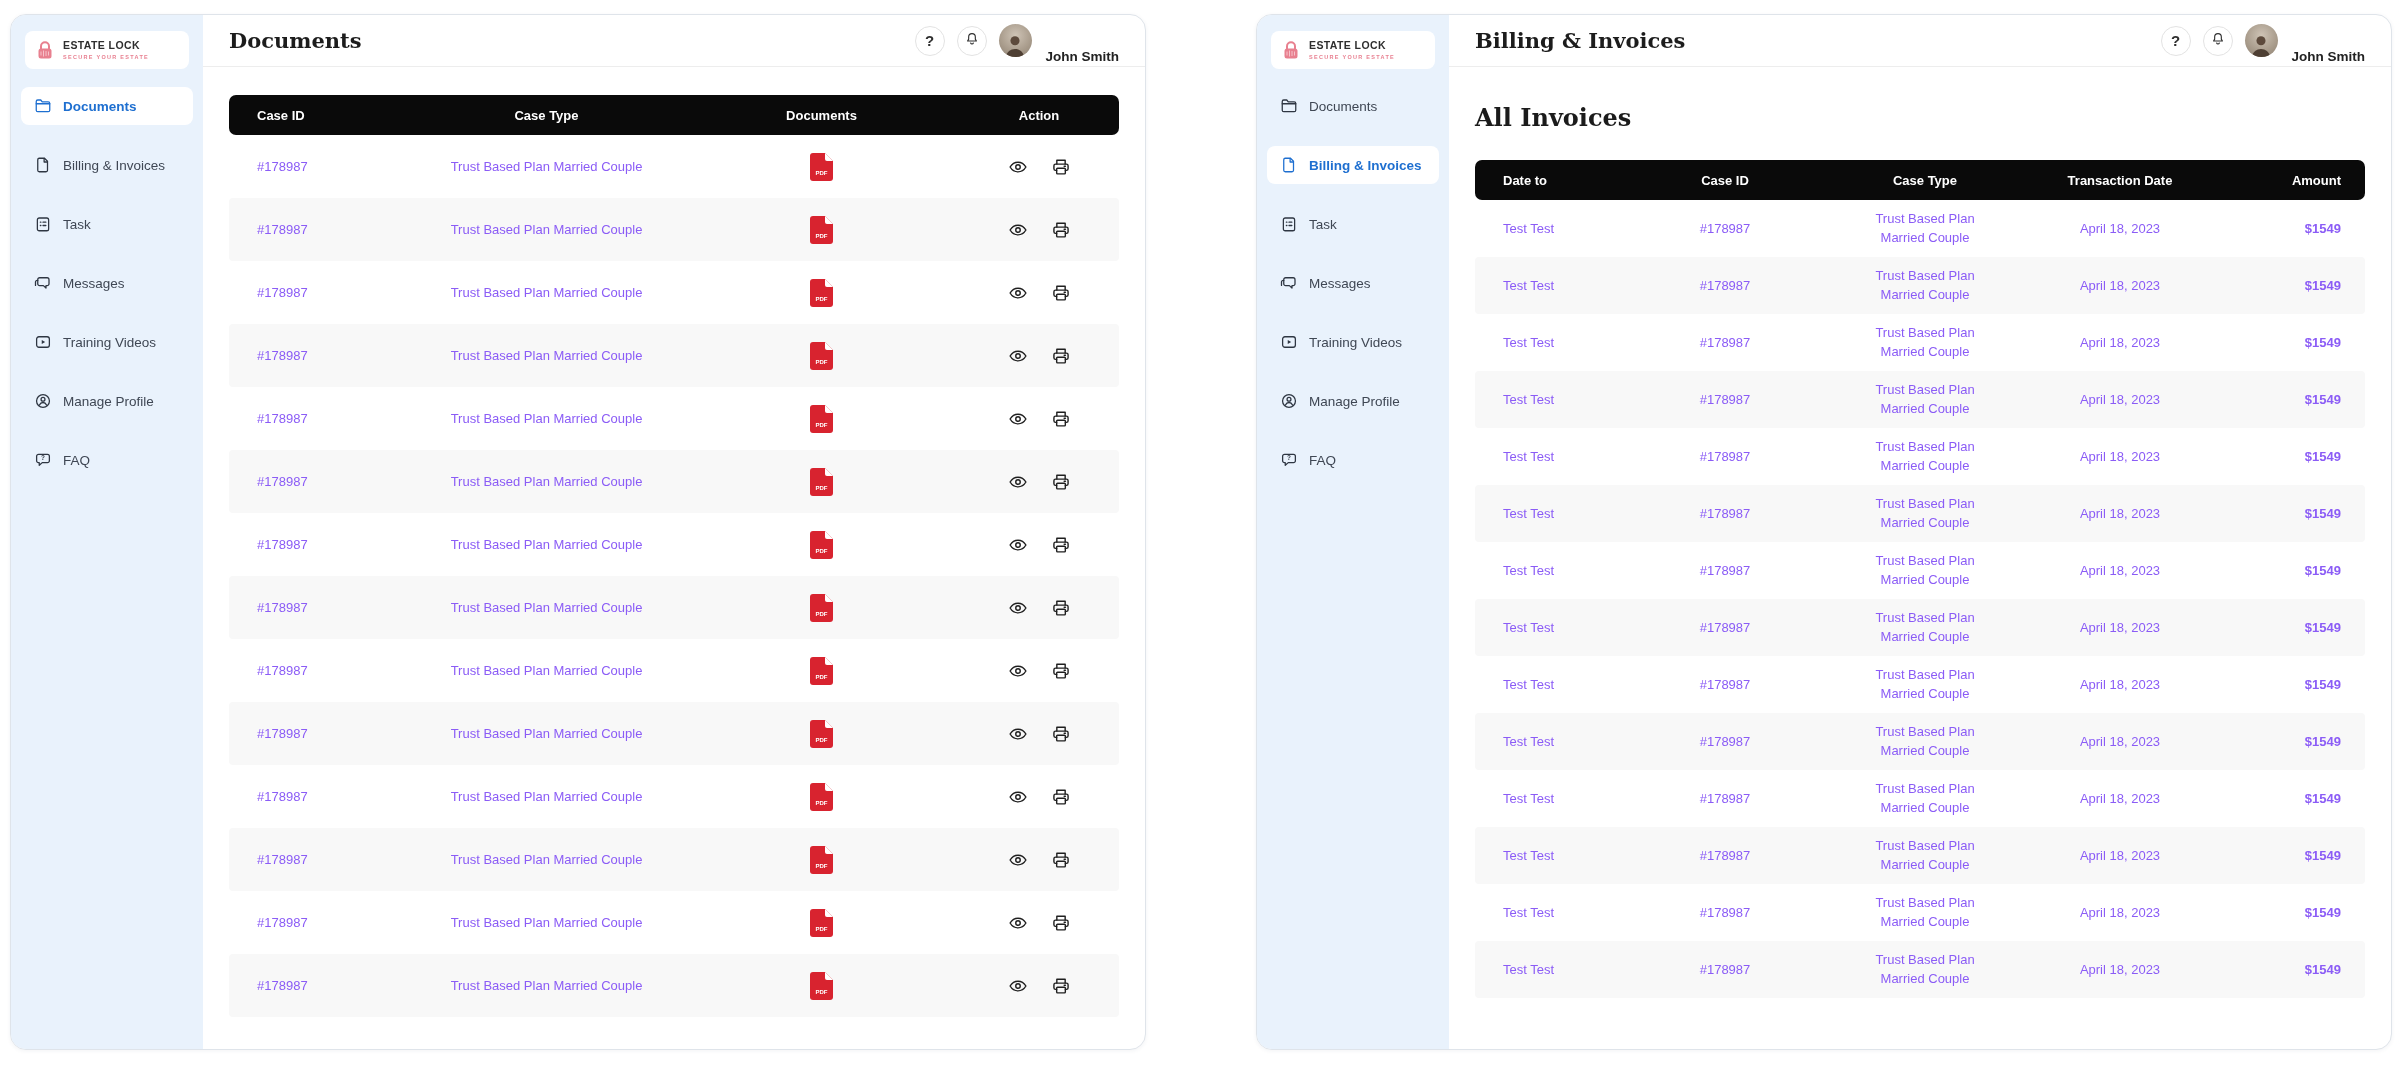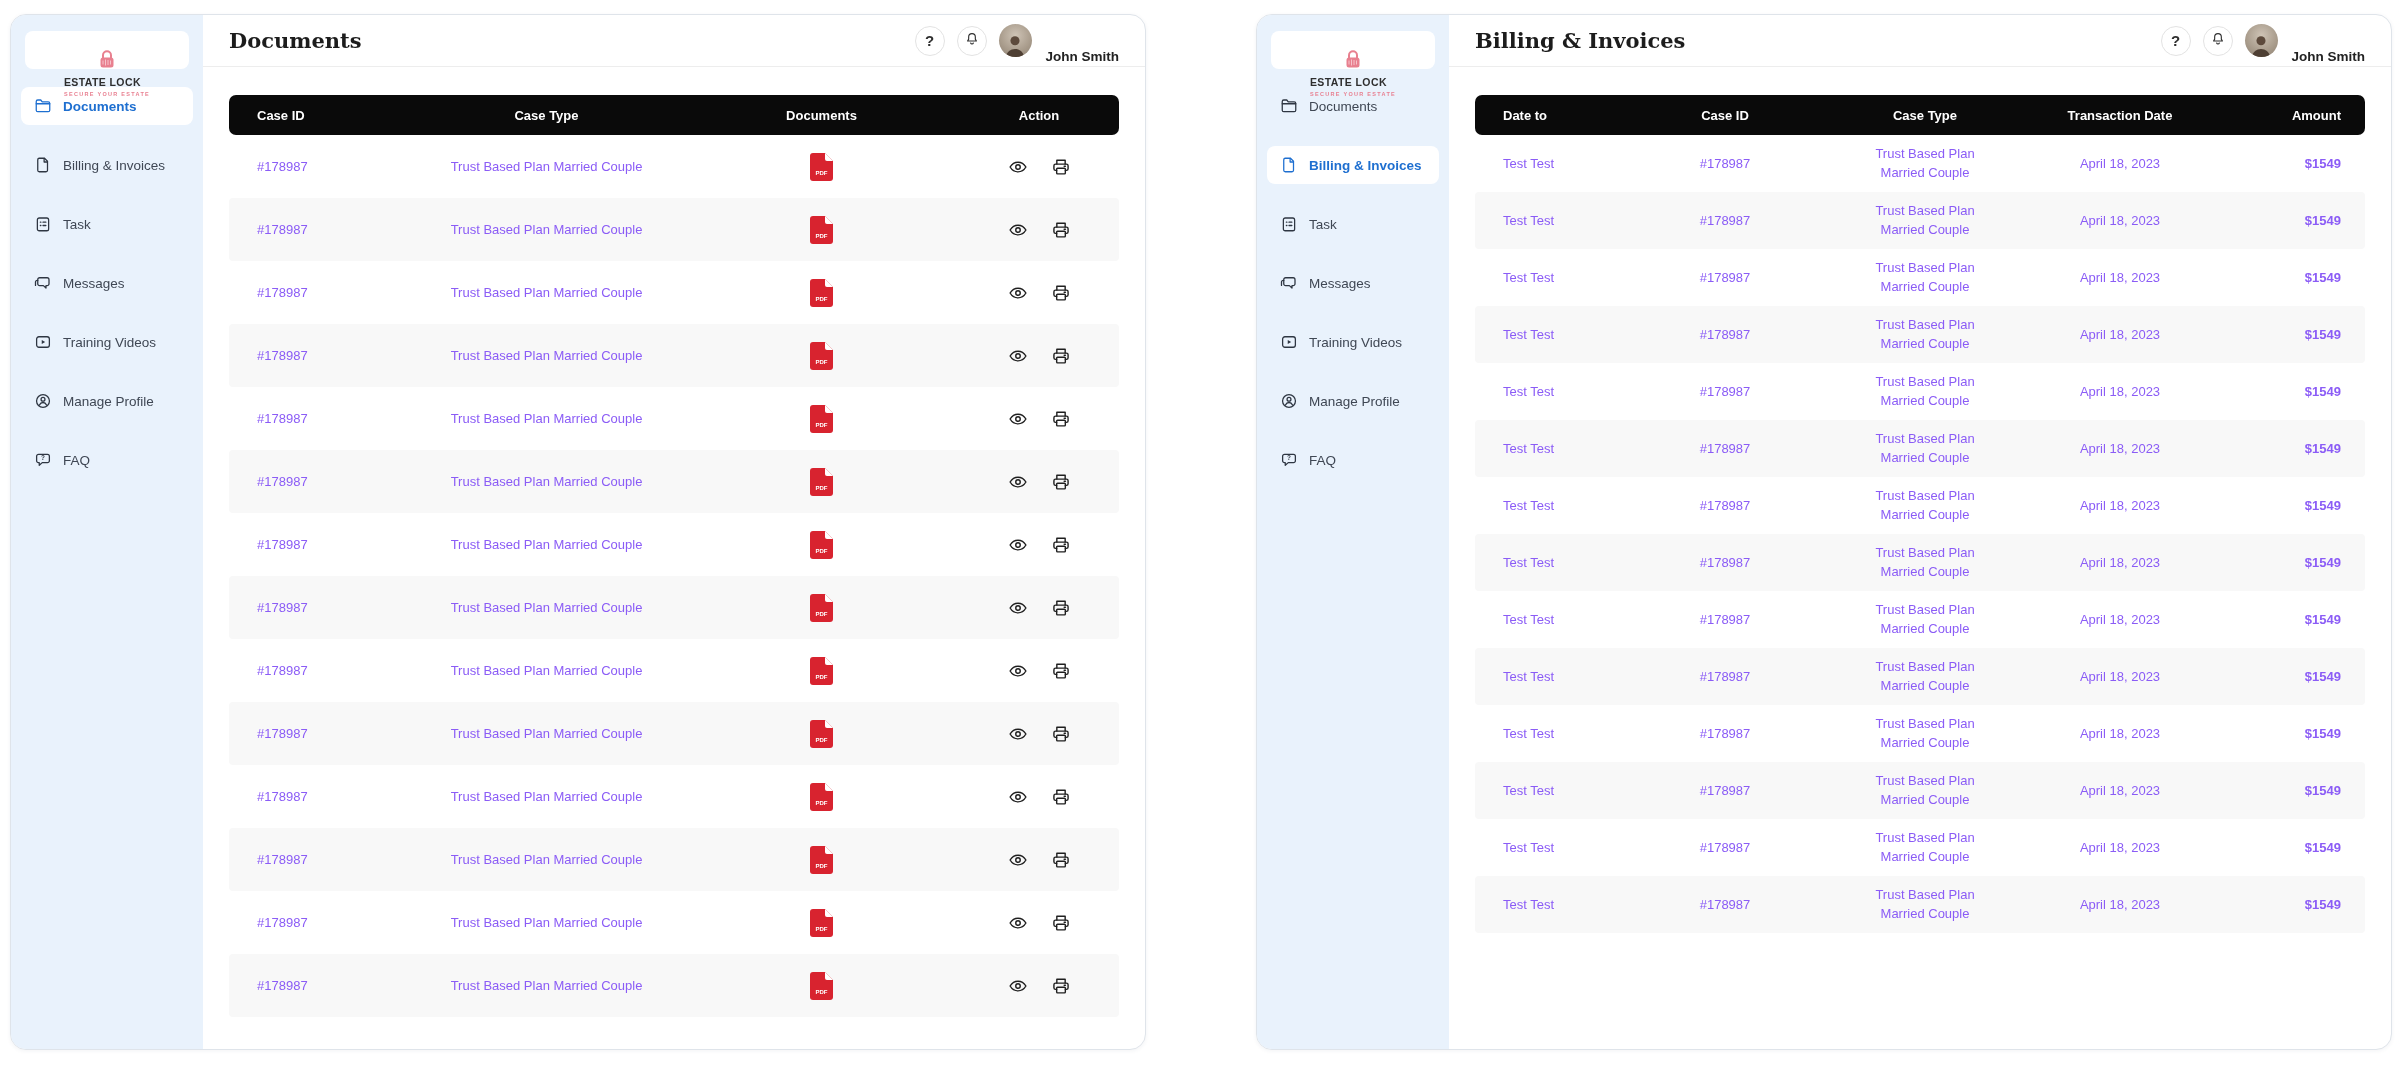--- a/index.html
+++ b/index.html
@@ -14,21 +14,21 @@
     box-shadow:0 1px 4px rgba(30,50,80,.06);
     display:flex; overflow:hidden;
   }
   .card.left-card { left:10px; }
   .card.right-card { left:1256px; }
 
   
   .sidebar { width:192px; flex:0 0 192px; background:#e9f2fc; padding-top:16px; }
   .logo-box {
     margin:0 14px; background:#ffffff; border-radius:8px; height:38px;
-    display:flex; align-items:center; gap:6px; padding:16px 8px;flex-direction:column;
+    display:flex; align-items:center; gap:6px; padding:16px 8px;
   }
   .logo-lock { width:24px; height:24px; flex:0 0 24px; }
   .logo-texts { display:flex; flex-direction:column; line-height:1.1; }
   .logo-name { font-size:10.5px; font-weight:700; color:#2e2e2e; letter-spacing:.4px; }
   .logo-tagline { font-size:5.5px; font-weight:700; color:#e87f90; letter-spacing:1.3px; margin-top:2px; }
 
   .nav { margin-top:18px; }
   .nav-item {
     display:flex; align-items:center; gap:11px;
     height:38px; margin:0 10px 21px 10px; padding-left:13px;
@@ -773,20 +773,21 @@
           <span class="avatar">
             <svg viewBox="0 0 24 24">
                 <circle cx="12" cy="9" r="4.2" fill="#5d4a3c"></circle>
                 <path d="M3.5 24c.9-5 4.4-7.5 8.5-7.5s7.6 2.5 8.5 7.5z" fill="#4e3f33"></path>
               </svg>
           </span>
           <span class="user-name">John Smith</span>
         </div>
       </div>
       <div class="content">
+        <div class="section-title">All Invoices</div>
         <div class="thead grid-r">
           <div class="hcell left">Date to</div>
           <div class="hcell center">Case ID</div>
           <div class="hcell center">Case Type</div>
           <div class="hcell center">Transaction Date</div>
           <div class="hcell right">Amount</div>
         </div>
         <div class="rows-r">
             <div class="trow grid-r">
               <div class="cell left">Test Test</div>

